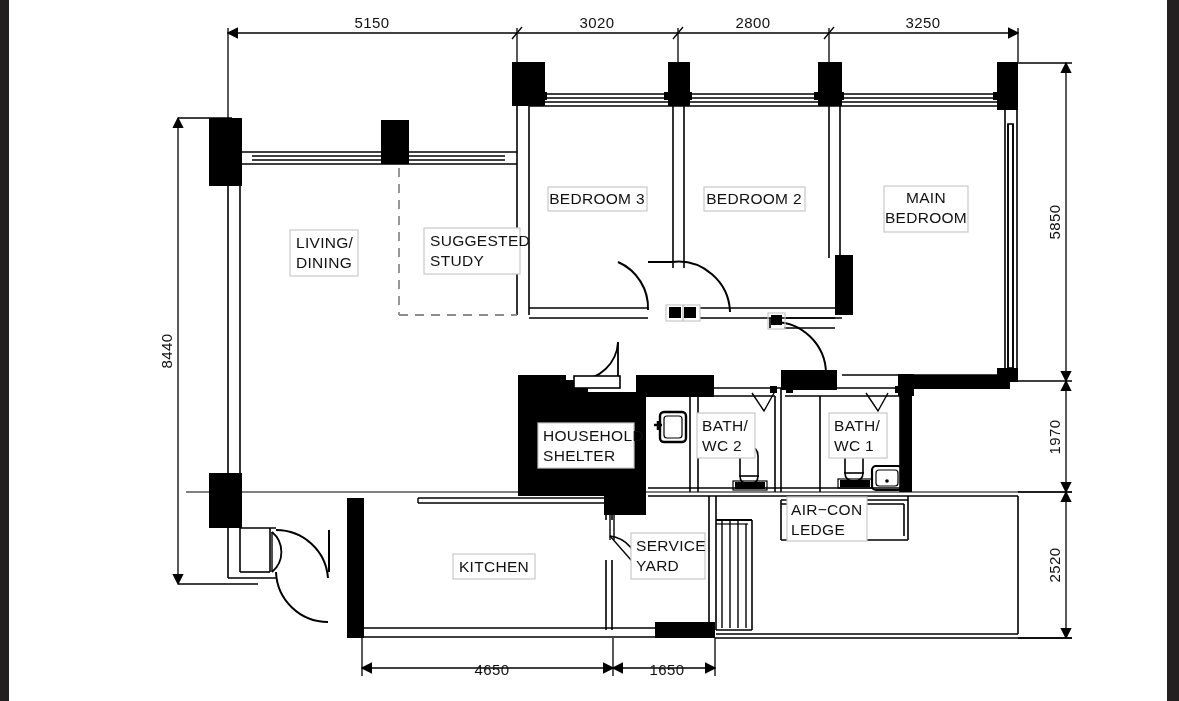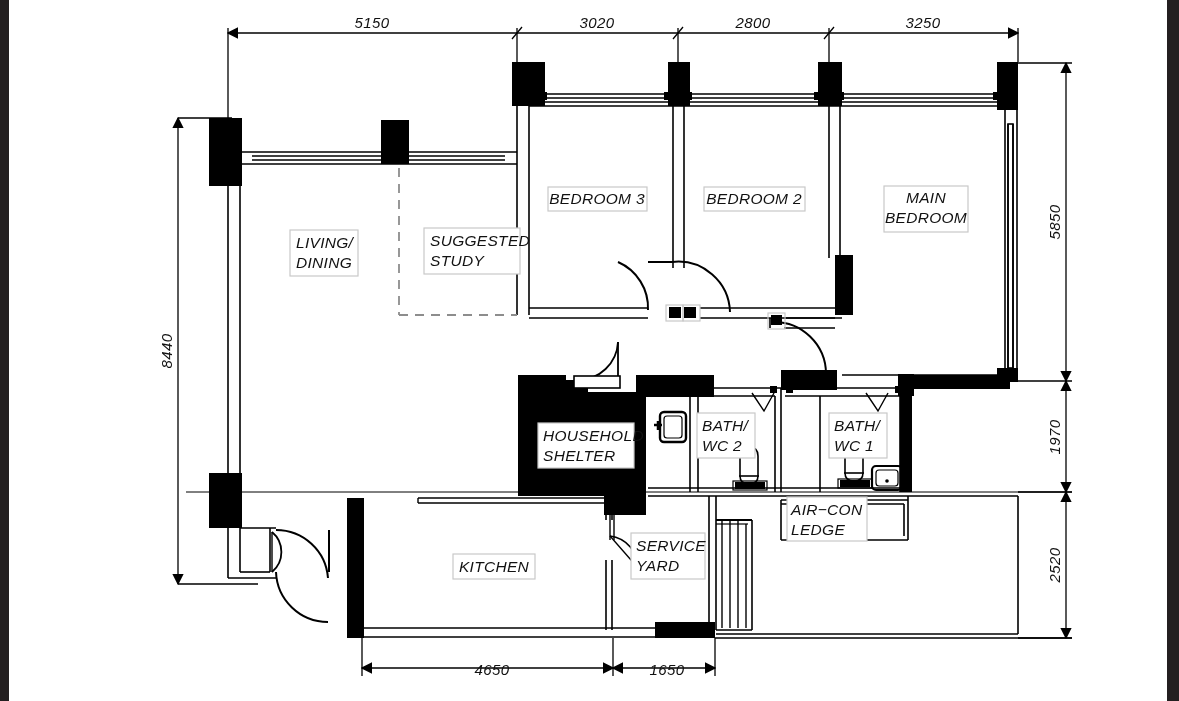--- a/index.html
+++ b/index.html
@@ -7,21 +7,20 @@
     margin: 0; padding: 0;
     background: #ffffff;
     font-family: "Liberation Sans", sans-serif;
   }
   #stage {
     position: relative;
     width: 1179px;
     height: 701px;
     background: #ffffff;
     overflow: hidden;
-    font-style: italic;
   }
   
   .letterbox {
     position: absolute; top: 0; height: 701px;
     background: #231f20;
   }
   .letterbox.left  { left: 0;  width: 9px; }
   .letterbox.right { right: 0; width: 12px; }
 
   #plan {

